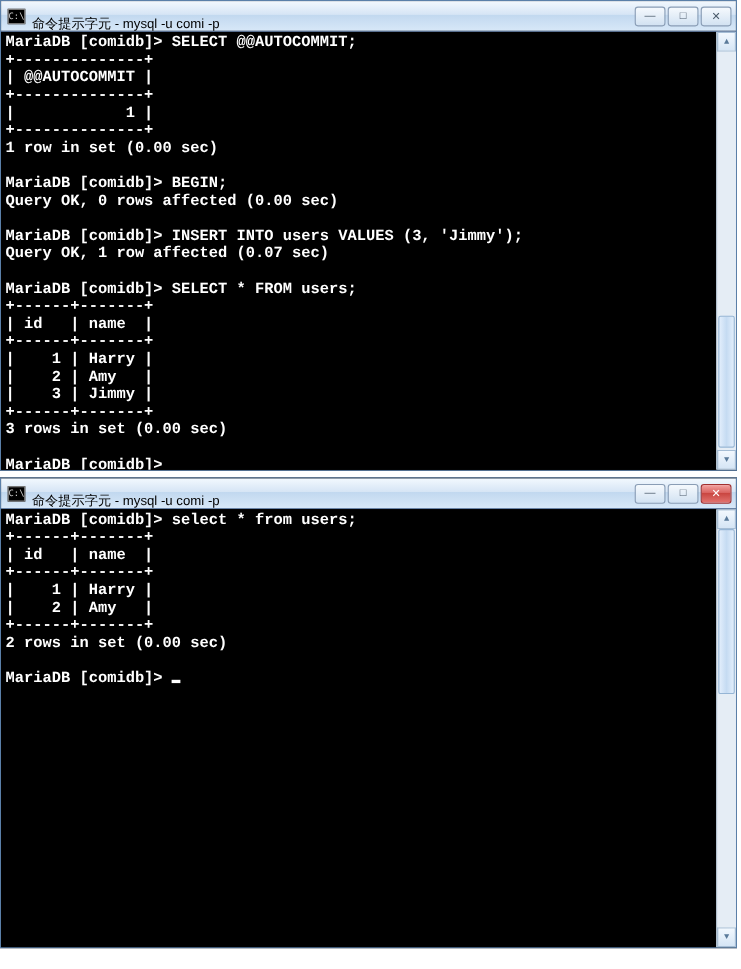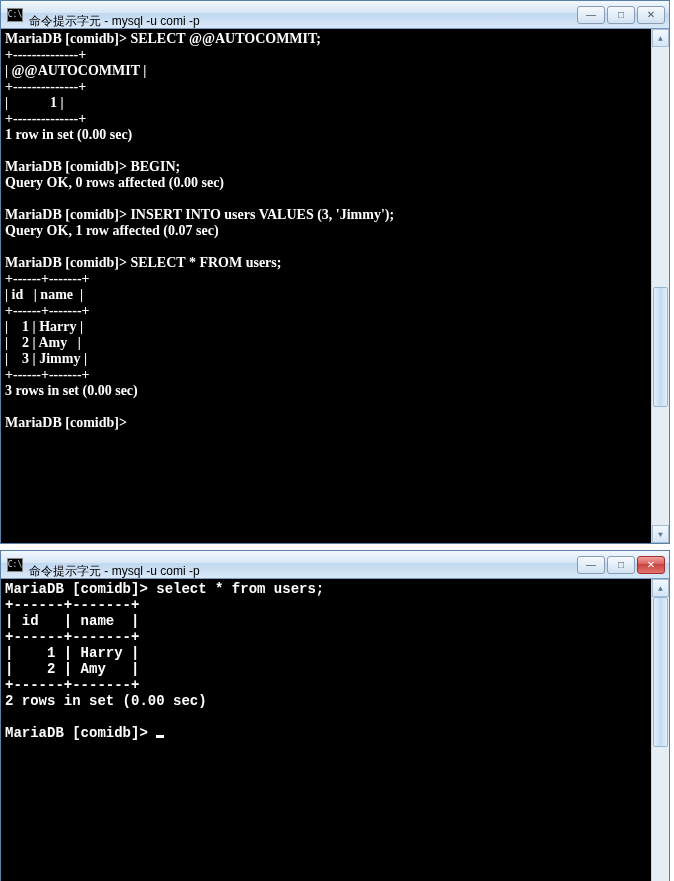--- a/index.html
+++ b/index.html
@@ -69,21 +69,21 @@
       background: #000;
       color: #fff;
       padding: 2px 4px;
       white-space: pre;
       line-height: 16px;
       font-family: "Courier New", "Consolas", monospace;
       font-size: 14px;
       font-weight: bold;
       overflow: hidden;
     }
-    .window1 .terminal-content { height: 514px; font-family: Liberation Serif, serif; }
+    .window1 .terminal-content { height: 398px; }
     .window2 .terminal-content { height: 398px; }
     .scrollbar {
       width: 18px;
       background: linear-gradient(to right, #e8eef5, #f5f9fd);
       border-left: 1px solid #c5d5e5;
       display: flex;
       flex-direction: column;
     }
     .scrollbtn {
       height: 18px;

